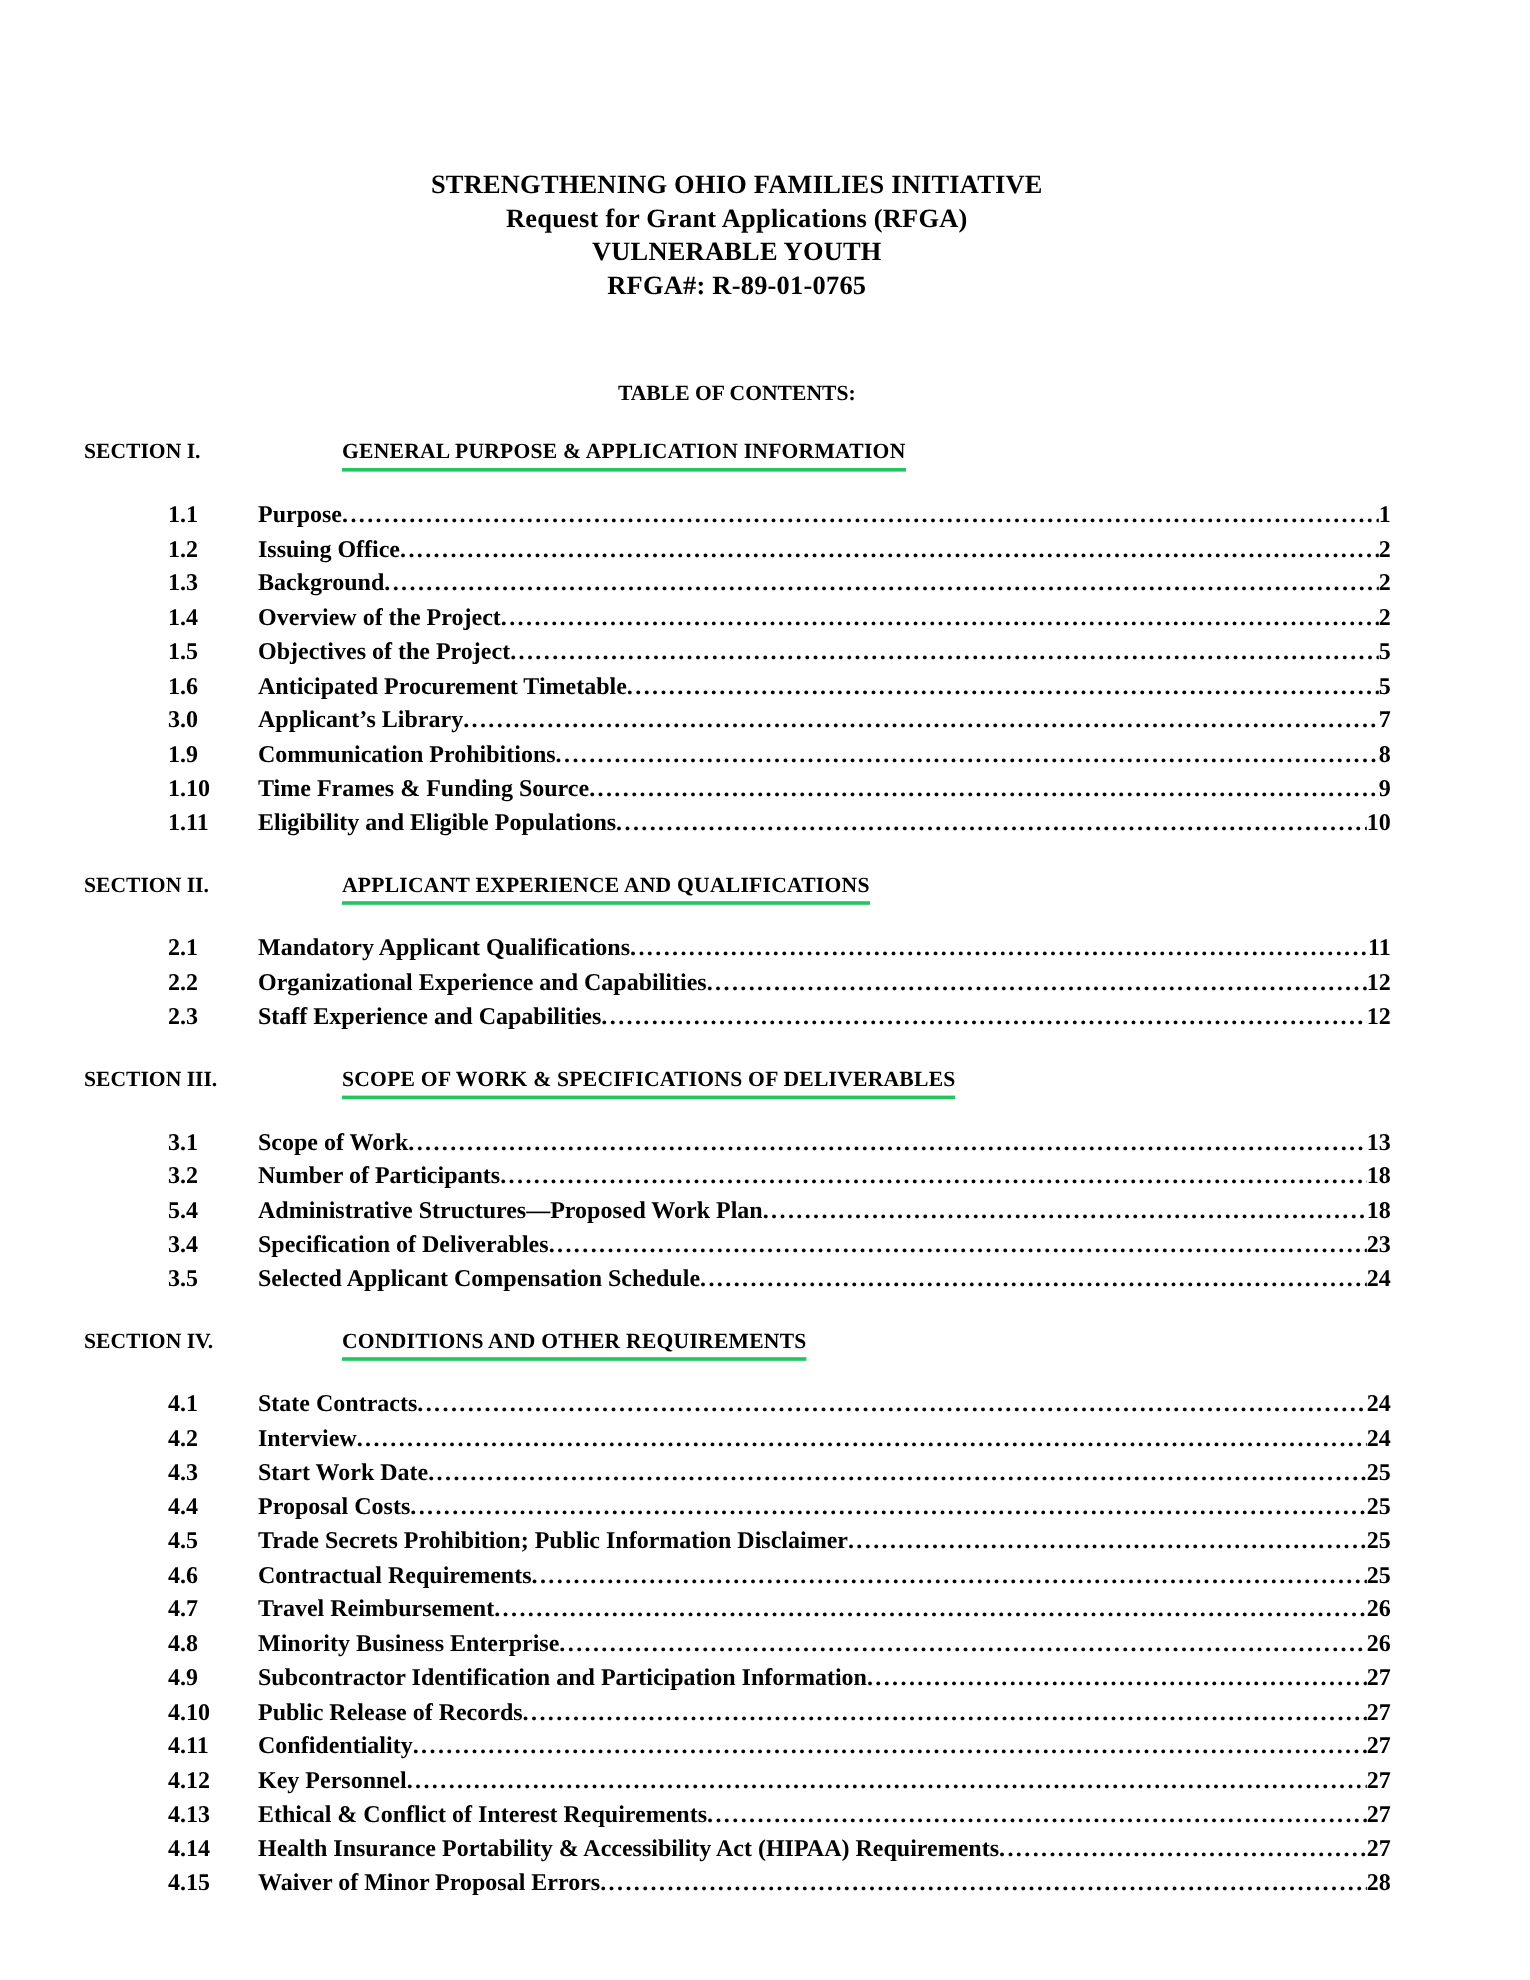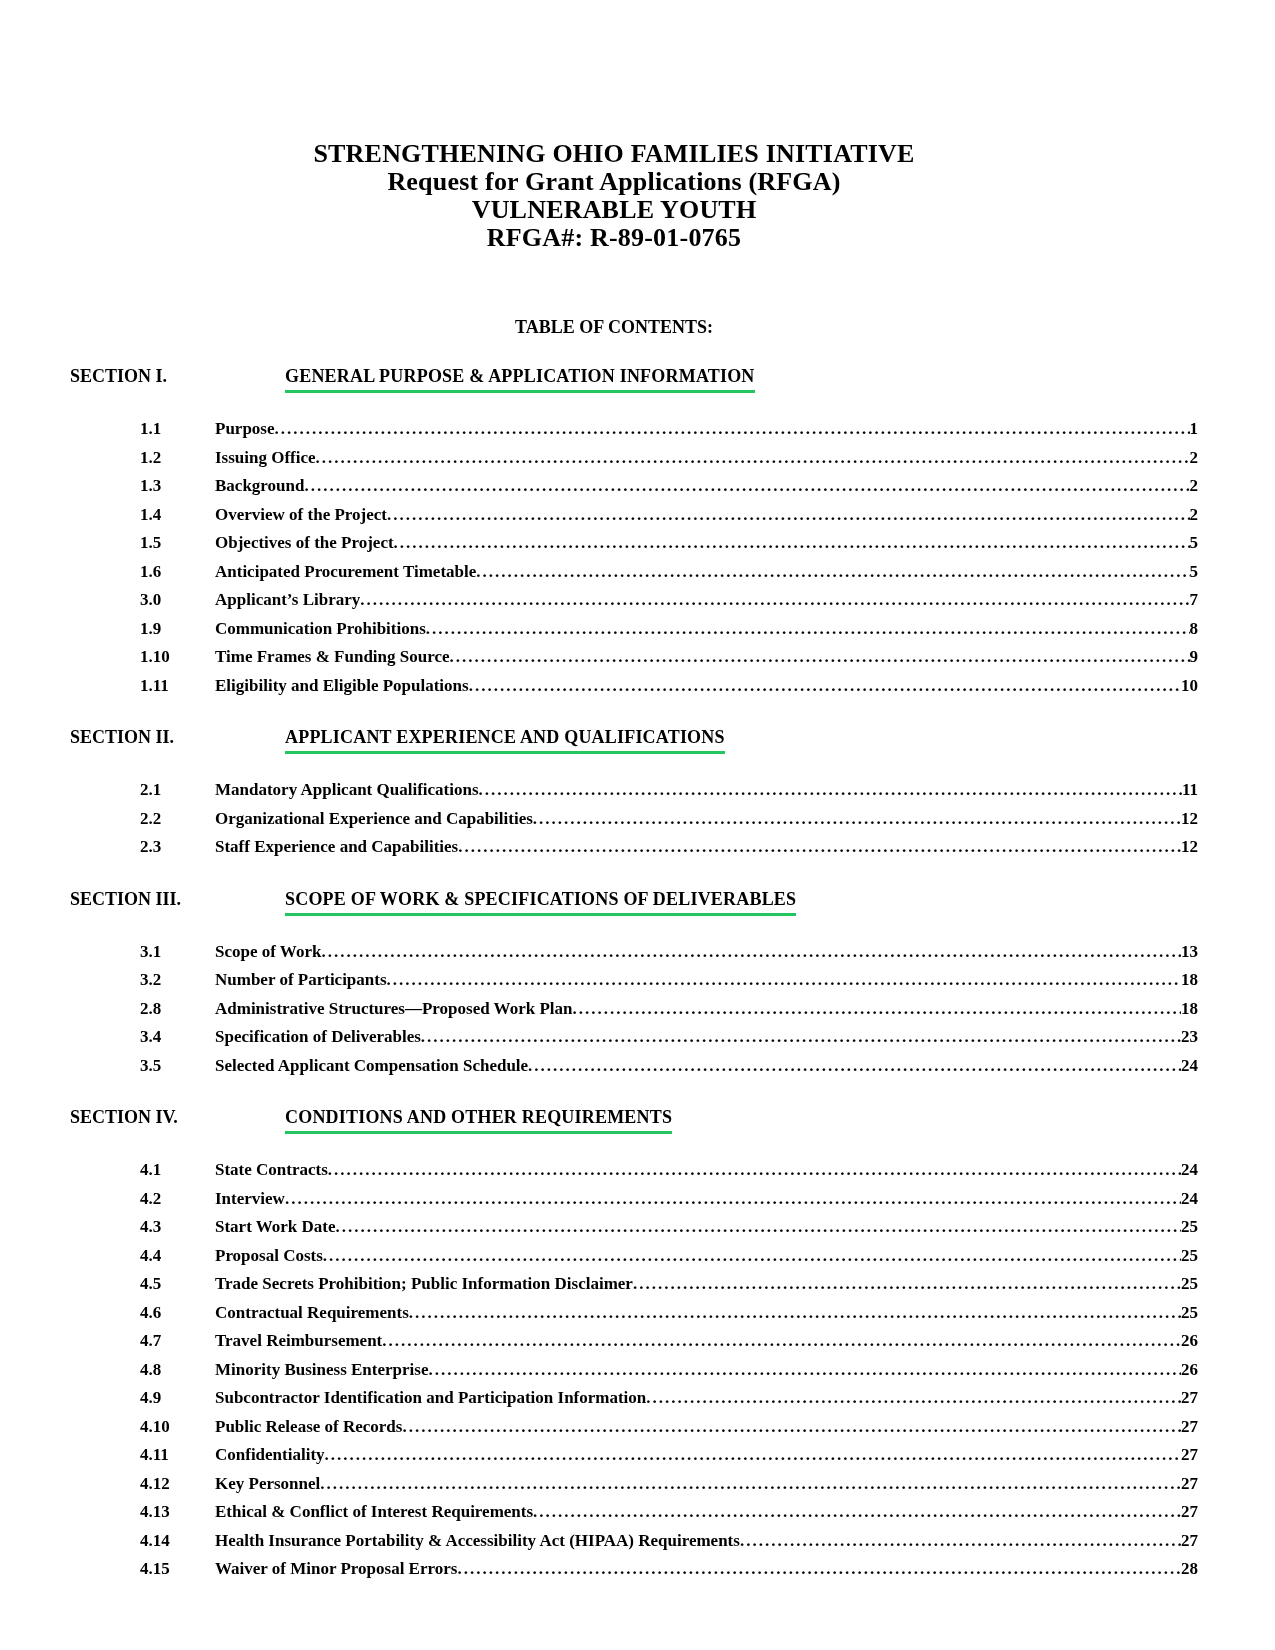--- a/index.html
+++ b/index.html
@@ -11,21 +11,21 @@
     padding: 140px 0 0 70px;
     background: #ffffff;
     color: #000000;
     font-family: "Liberation Serif", "DejaVu Serif", serif;
     font-weight: 700;
     overflow: hidden;
   }
   .title-block {
     margin-right: 117px;
     text-align: center;
-    font-size: 26px;
+    font-size: 22px;
     line-height: 28px;
     letter-spacing: 0.2px;
   }
   .toc-heading {
     margin-right: 117px;
     margin-top: 63px;
     text-align: center;
     font-size: 18px;
     line-height: 24px;
   }
@@ -40,23 +40,23 @@
   .sec-label { flex: none; width: 215px; }
   .sec-heading {
     border-bottom: 3px solid #22c55e;
     padding-bottom: 1px;
     letter-spacing: 0.2px;
   }
   .items { margin-top: 22px; }
   .toc-row {
     display: flex;
     align-items: flex-end;
-    font-size: 17px;
+    font-size: 20px;
     line-height: 28.5px;
-    margin-right: 77px;
+    margin-right: 116px;
   }
   .toc-num { flex: none; width: 75px; margin-left: 70px; }
   .toc-title { flex: none; white-space: nowrap; }
   .toc-dots {
     flex: 1 1 auto;
     min-width: 10px;
     overflow: hidden;
     white-space: nowrap;
   }
   .toc-dots::after {
@@ -201,21 +201,21 @@
   </div>
 
   <div class="toc-row">
     <span class="toc-num">3.2</span>
     <span class="toc-title">Number of Participants</span>
     <span class="toc-dots"></span>
     <span class="toc-page">18</span>
   </div>
 
   <div class="toc-row">
-    <span class="toc-num">2.8</span>
+    <span class="toc-num">5.4</span>
     <span class="toc-title">Administrative Structures—Proposed Work Plan </span>
     <span class="toc-dots"></span>
     <span class="toc-page">18</span>
   </div>
 
   <div class="toc-row">
     <span class="toc-num">3.4</span>
     <span class="toc-title">Specification of Deliverables</span>
     <span class="toc-dots"></span>
     <span class="toc-page">23</span>

